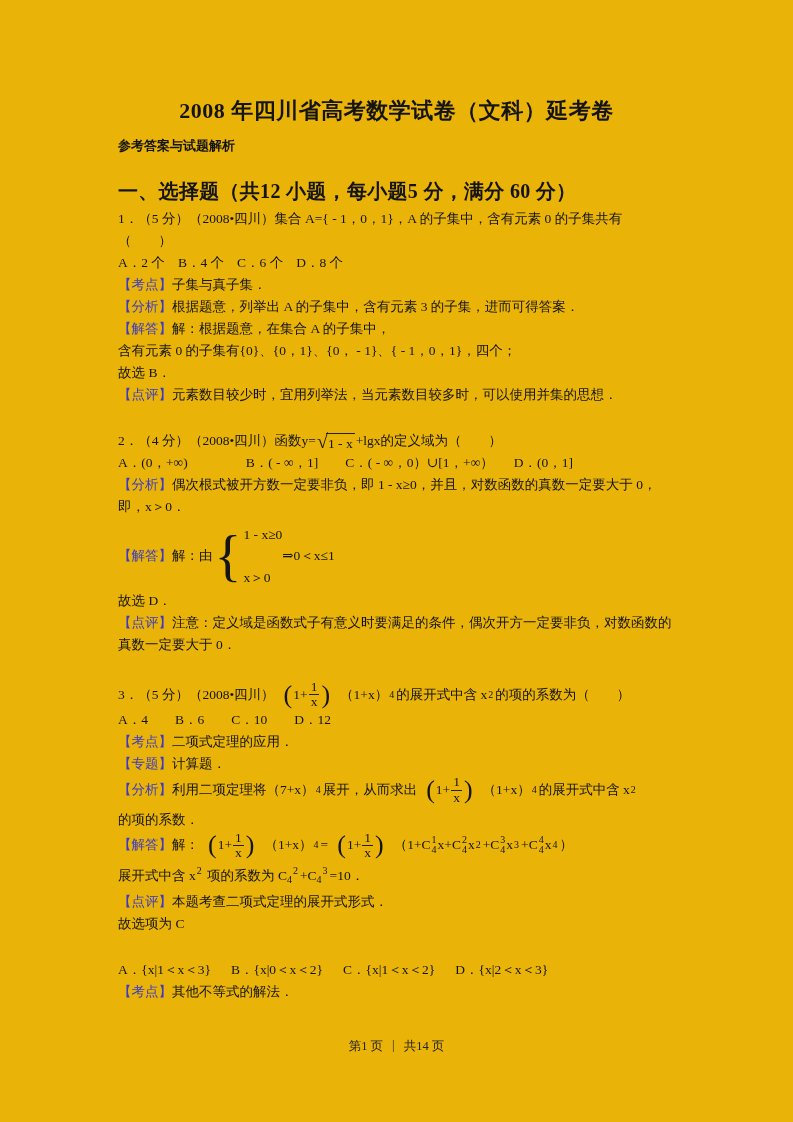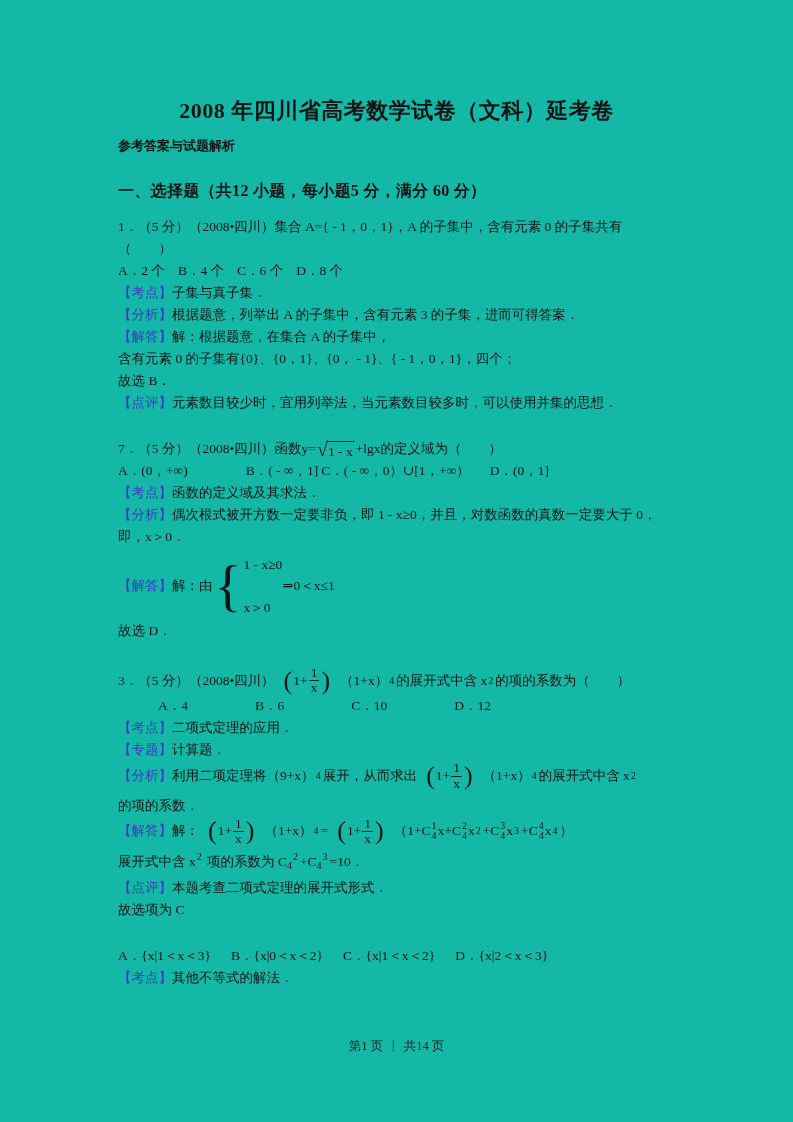--- a/index.html
+++ b/index.html
@@ -1,37 +1,37 @@
 <!DOCTYPE html>
 <html><head>
 <meta charset="utf-8">
 <style>
   html,body{margin:0;padding:0;background:#fff;}
   .page{
     position:relative;
     width:793px;height:1122px;
-    background:#14b8a6;
+    background:#eab308;
     overflow:hidden;
     font-family:"Liberation Serif","DejaVu Serif",serif;
     color:#141414;
   }
   .content{padding:96px 118px 0 118px;}
   .doc-title{text-align:center;font-size:22px;font-weight:700;letter-spacing:.5px;line-height:30px;}
   .doc-subtitle{text-align:left;font-size:13px;font-weight:700;margin-top:12px;line-height:16px;}
-  .section-heading{font-size:16px;font-weight:700;margin-top:26px;margin-bottom:14px;letter-spacing:.3px;line-height:22px;}
+  .section-heading{font-size:20px;font-weight:700;margin-top:26px;margin-bottom:6px;letter-spacing:.3px;line-height:22px;}
   .q{margin-bottom:24px;font-size:13.5px;line-height:22px;}
   .line{min-height:22px;}
   .flexline{display:flex;flex-wrap:wrap;align-items:center;row-gap:4px;}
   .tag{color:#3a3ac4;}
   .opts{display:flex;align-items:flex-start;}
   .opts-q1 span{margin-right:13px;}
   .opts-q2 span:nth-child(1){margin-right:58px;}
   .opts-q2 span:nth-child(2){margin-right:3px;}
-  .opts-q2 span:nth-child(3){margin-right:20px;}
-  .opts-q3 span{margin-right:27px;margin-left:40px;}
+  .opts-q2 span:nth-child(3){margin-right:20px;margin-left:24px;}
+  .opts-q3 span{margin-right:27px;}
   .opts-q4 span{margin-right:20px;}
   
   .sqrt{display:inline-flex;align-items:flex-start;margin:0 1px;}
   .rsign{font-size:20px;line-height:20px;margin-right:-2px;}
   .radicand{border-top:1px solid #222;padding:1px 2px 0 2px;line-height:17px;margin-top:2px;}
   
   .frac{display:inline-block;vertical-align:middle;text-align:center;line-height:1.05;margin:0 1px;}
   .frac .fn{display:block;border-bottom:1px solid #222;padding:0 2px;}
   .frac .fd{display:block;}
   .bigp{font-size:26px;font-weight:400;line-height:1;margin:0 1px;}
@@ -86,54 +86,54 @@
       <div class="line">
         <span>故选 B．</span>
       </div>
       <div class="line">
         <span class="tag">【点评】</span><span>元素数目较少时，宜用列举法，当元素数目较多时，可以使用并集的思想．</span>
       </div>
     </section>
 
     <section class="q">
       <div class="flexline">
-        <span>7．（5 分）（2008•四川）函数</span>
+        <span>2．（4 分）（2008•四川）函数</span>
         <span>y=</span>
         <span class="sqrt">
           <span class="rsign">√</span>
           <span class="radicand">1 - x</span>
         </span>
         <span>+lgx</span>
         <span>的定义域为（　　）</span>
       </div>
       <div class="line opts opts-q2">
         <span>A．(0，+∞)</span>
         <span>B．( - ∞，1]</span>
         <span>C．( - ∞，0）∪[1，+∞）</span>
         <span>D．(0，1]</span>
-      </div>
-      <div class="line">
-        <span class="tag">【考点】</span><span>函数的定义域及其求法．</span>
       </div>
       <div class="line">
         <span class="tag">【分析】</span><span>偶次根式被开方数一定要非负，即 1 - x≥0，并且，对数函数的真数一定要大于 0，即，x＞0．</span>
       </div>
       <div class="sysrow">
         <span class="tag">【解答】</span>
         <span>解：由</span>
         <span class="brace">{</span>
         <span class="syscol">
           <span>1 - x≥0</span>
           <span>x＞0</span>
         </span>
         <span>⇒0＜x≤1</span>
       </div>
       <div class="line">
         <span>故选 D．</span>
       </div>
+      <div class="line">
+        <span class="tag">【点评】</span><span>注意：定义域是函数式子有意义时要满足的条件，偶次开方一定要非负，对数函数的真数一定要大于 0．</span>
+      </div>
     </section>
 
     <section class="q">
       <div class="flexline">
         <span>3．（5 分）（2008•四川）</span>
         <span class="bigp gapl">(</span>
           <span>1+</span>
           <span class="frac">
             <span class="fn">1</span>
             <span class="fd">x</span>
@@ -152,21 +152,21 @@
         <span>D．12</span>
       </div>
       <div class="line">
         <span class="tag">【考点】</span><span>二项式定理的应用．</span>
       </div>
       <div class="line">
         <span class="tag">【专题】</span><span>计算题．</span>
       </div>
       <div class="flexline">
         <span class="tag">【分析】</span>
-          <span>利用二项定理将（9+x）</span>
+          <span>利用二项定理将（7+x）</span>
           <sup class="e">4</sup>
           <span> 展开，从而求出</span>
         <span class="bigp gapl">(</span>
           <span>1+</span>
           <span class="frac">
             <span class="fn">1</span>
             <span class="fd">x</span>
           </span>
           <span class="bigp">)</span>
         <span class="gapl">（1+x）</span>

